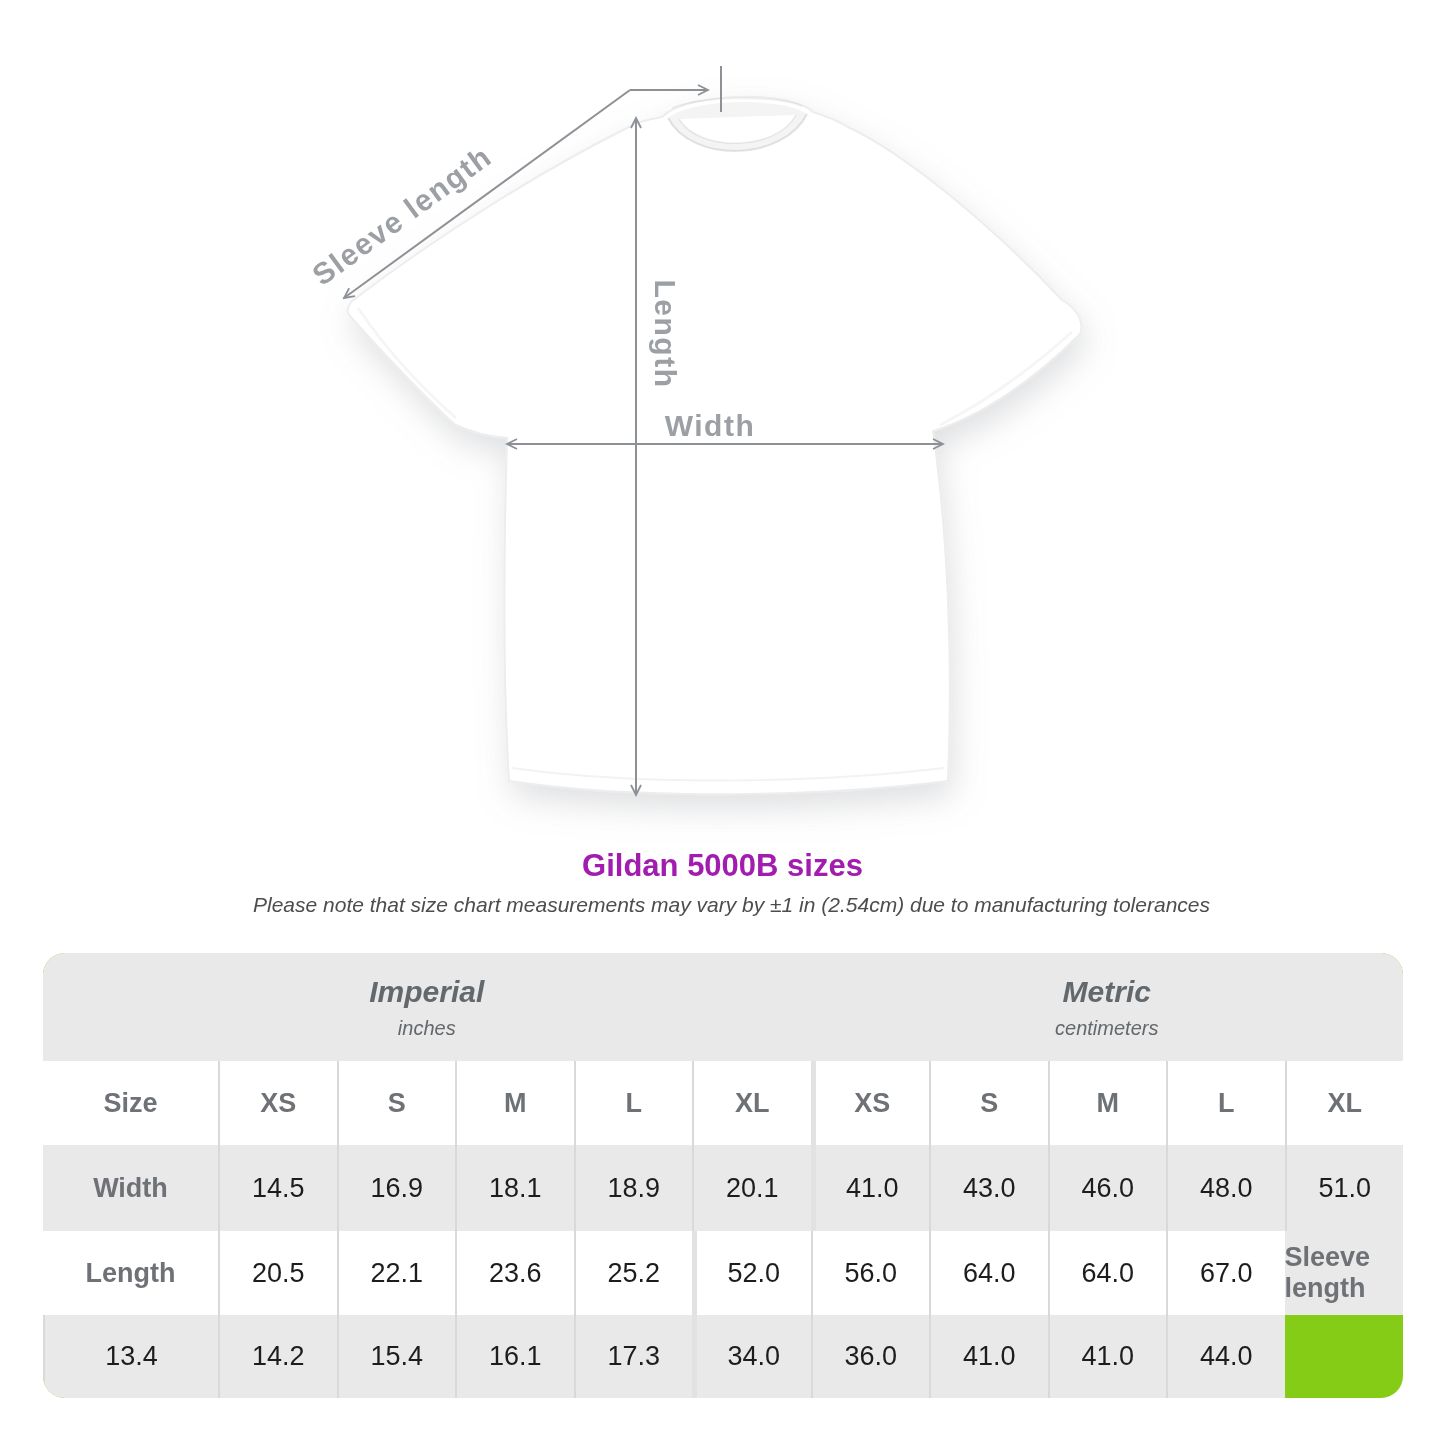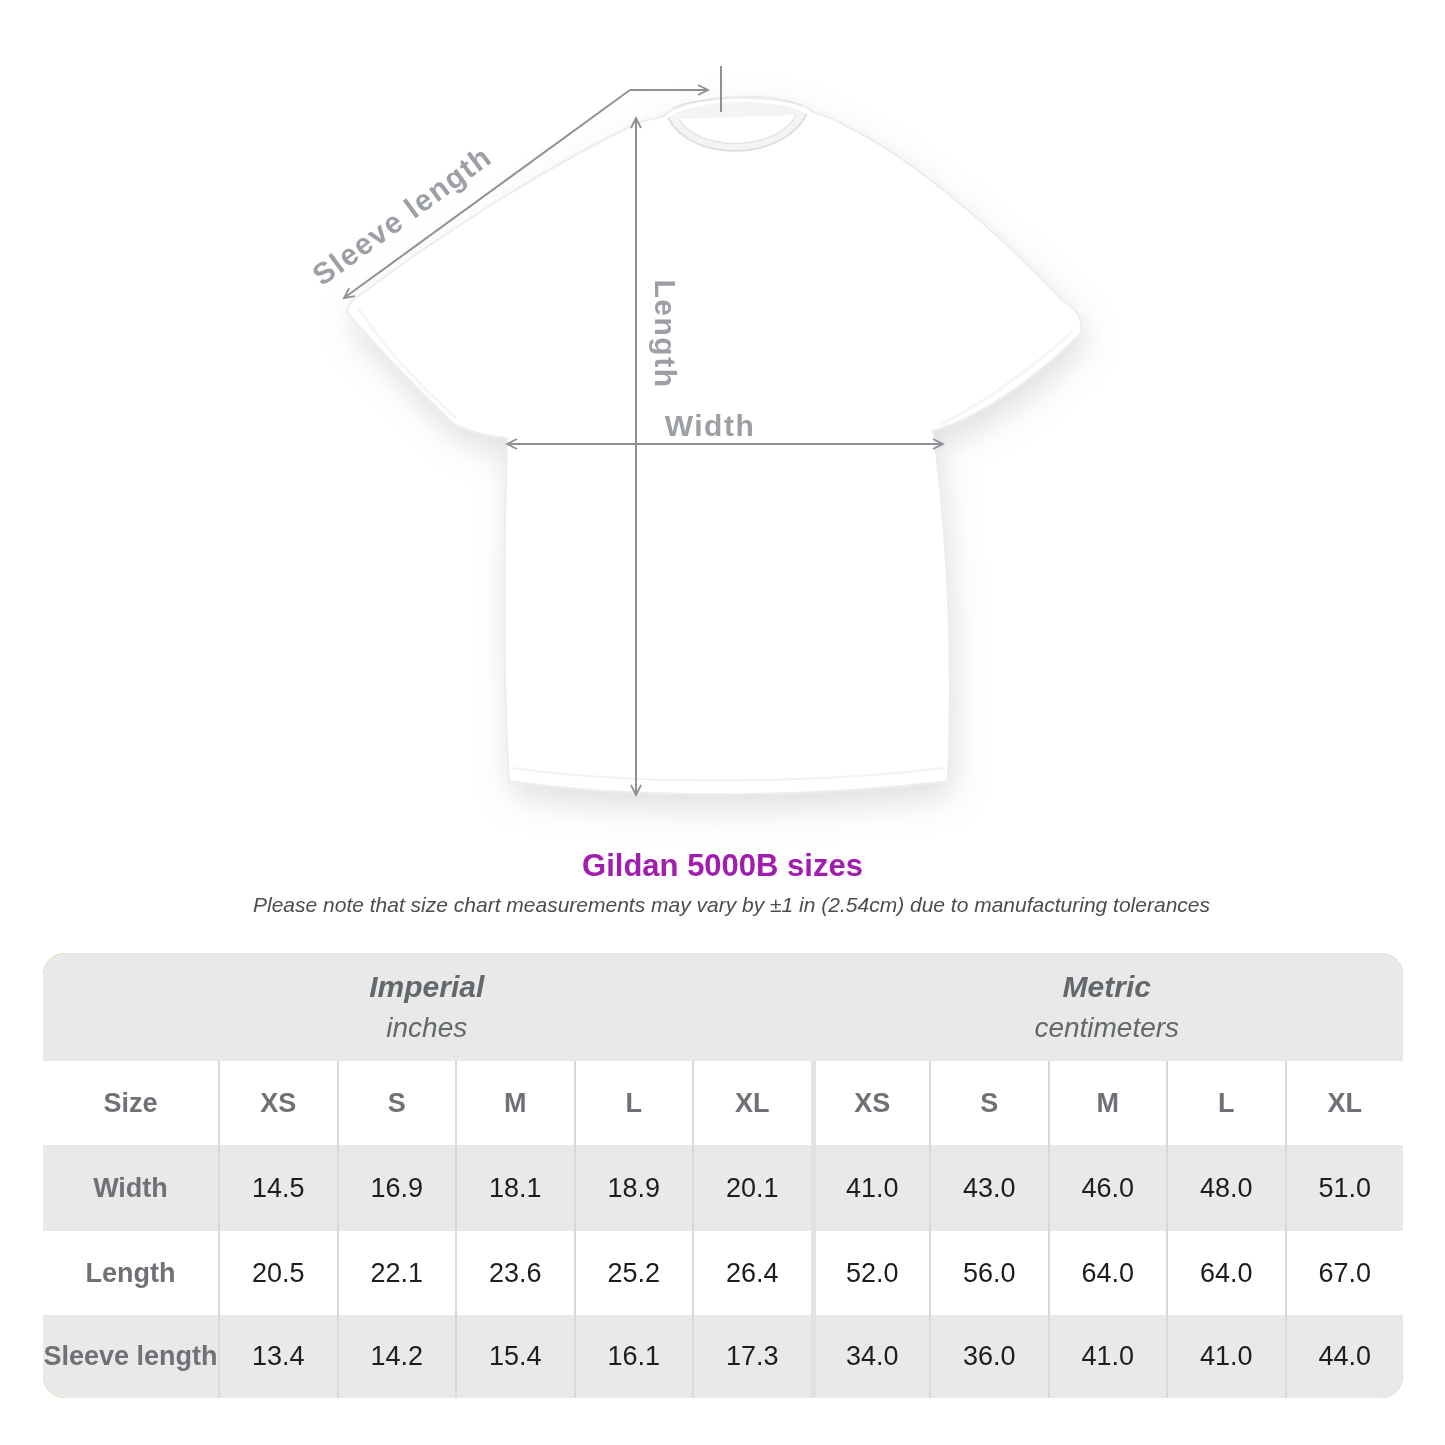--- a/index.html
+++ b/index.html
@@ -37,21 +37,21 @@
     background:#84cc16;
   }
   .band{
     background:#e9e9e9;
     display:flex;flex-direction:column;align-items:center;justify-content:center;
     gap:8px;
   }
   .band-imp{grid-column:1 / span 6;}
   .band-met{grid-column:7 / span 5;}
   .band-title{font-size:30px;font-weight:bold;font-style:italic;color:#63686c;}
-  .band-unit{font-size:28px;font-style:italic;color:#63686c;}
+  .band-unit{font-size:20px;font-style:italic;color:#63686c;}
 
   .cell{
     display:flex;align-items:center;justify-content:center;
     font-size:27px;
     border-left:2px solid #d9d9d9;
   }
   .cell.first{border-left:none;}
   .cell.sec{border-left:5px solid #e2e2e2;}
   .bg-w{background:#ffffff;}
   .bg-g{background:#e9e9e9;}
@@ -147,21 +147,20 @@
   <div class="cell bg-g num">43.0</div>
   <div class="cell bg-g num">46.0</div>
   <div class="cell bg-g num">48.0</div>
   <div class="cell bg-g num">51.0</div>
 
   <div class="cell first bg-w label-cell">Length</div>
   <div class="cell bg-w num">20.5</div>
   <div class="cell bg-w num">22.1</div>
   <div class="cell bg-w num">23.6</div>
   <div class="cell bg-w num">25.2</div>
-  <div class="cell bg-w num">26.4</div>
   <div class="cell sec bg-w num">52.0</div>
   <div class="cell bg-w num">56.0</div>
   <div class="cell bg-w num">64.0</div>
   <div class="cell bg-w num">64.0</div>
   <div class="cell bg-w num">67.0</div>
 
   <div class="cell first bg-g label-cell">Sleeve length</div>
   <div class="cell bg-g num">13.4</div>
   <div class="cell bg-g num">14.2</div>
   <div class="cell bg-g num">15.4</div>

